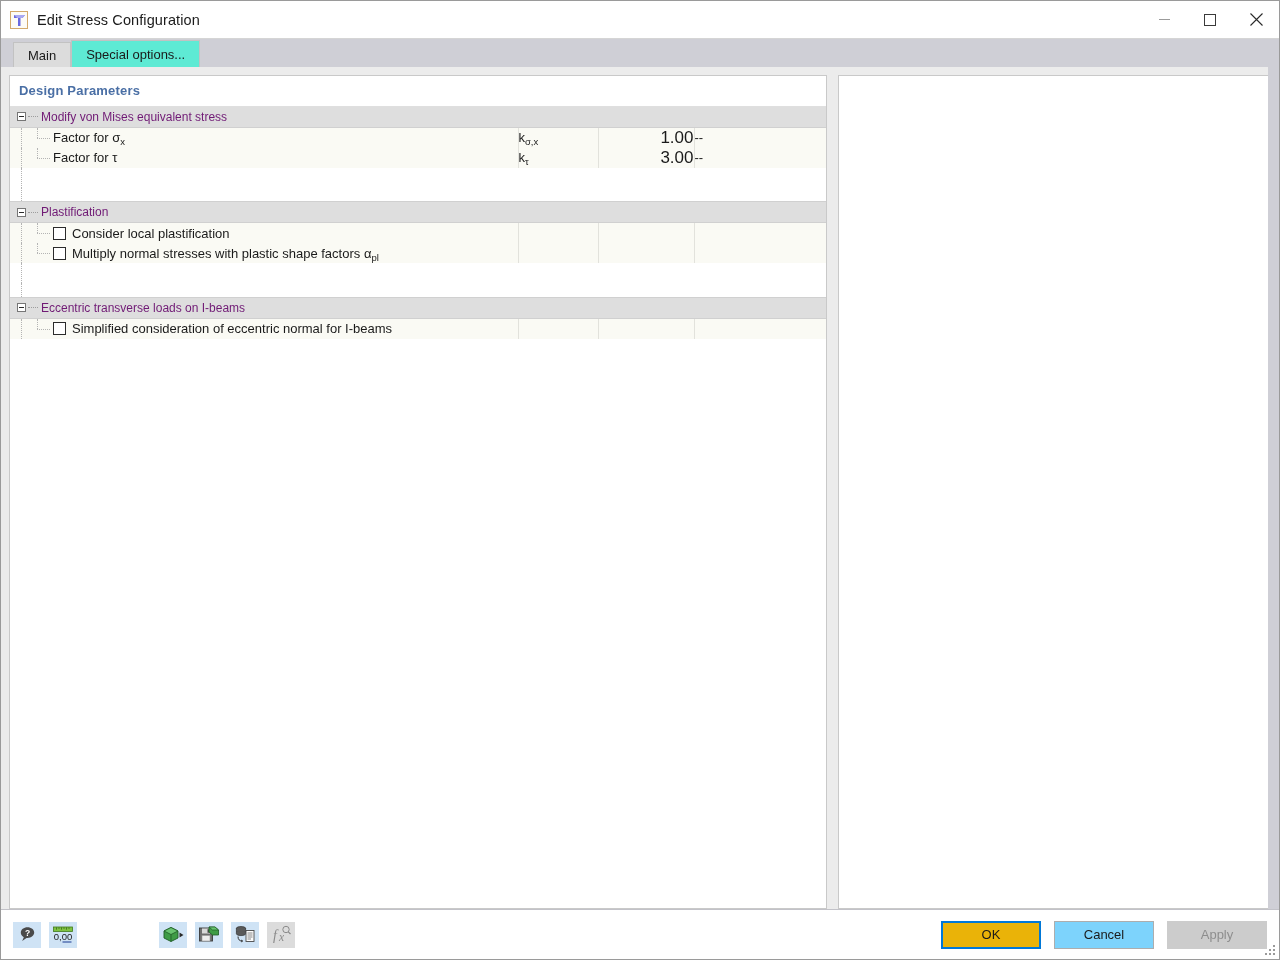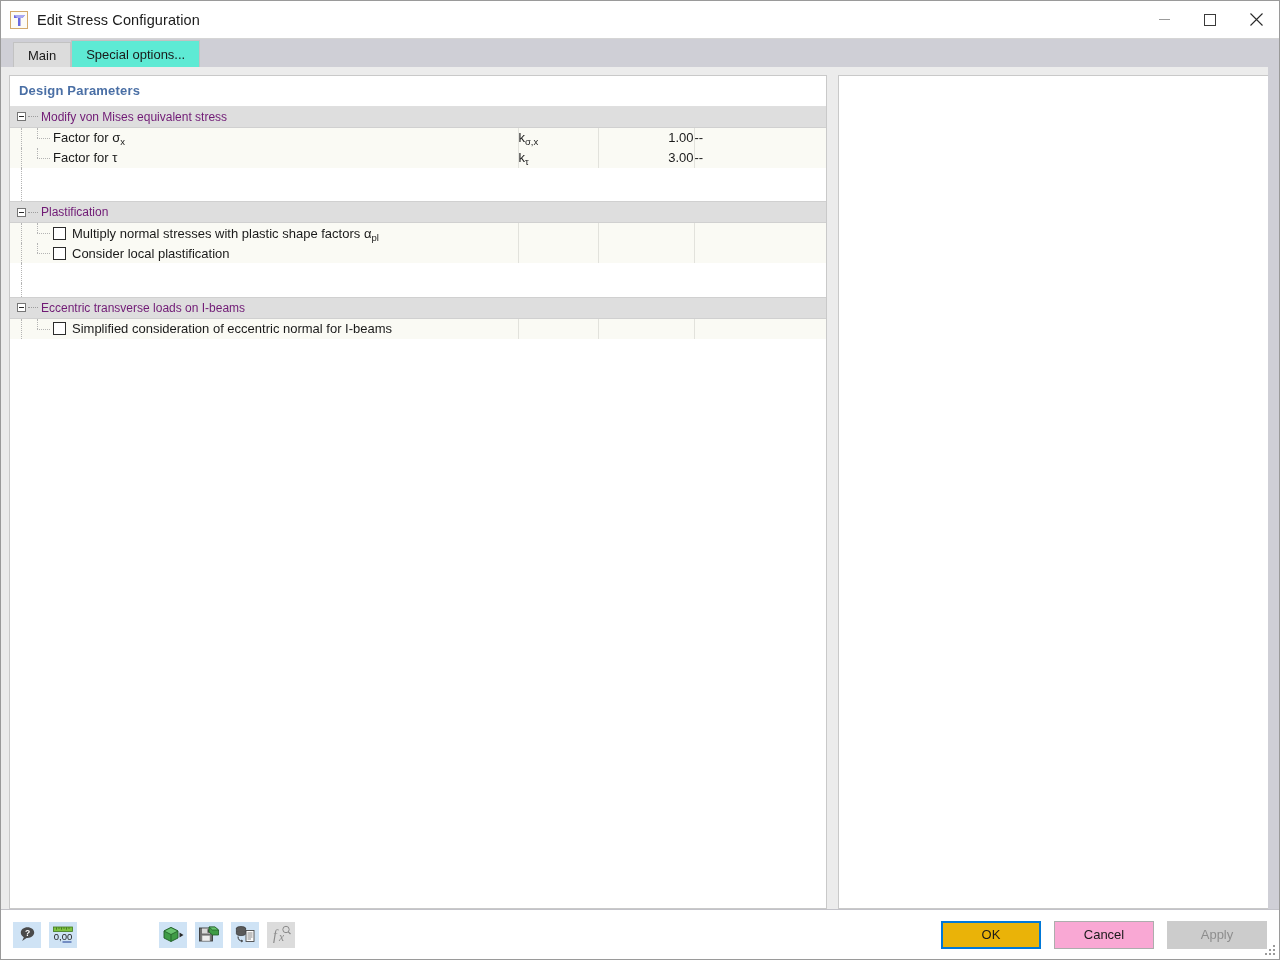--- a/index.html
+++ b/index.html
@@ -227,21 +227,21 @@
 
   .chk {
     width: 13px; height: 13px;
     border: 1px solid #2b2b2b;
     background: #ffffff;
     flex: 0 0 13px;
     margin-right: 6px;
   }
 
   .sym-cell { padding-left: 8px; font-size: 13px; white-space: nowrap; }
-  .val-cell { text-align: right; padding-right: 7px; font-size: 13px; }
+  .val-cell { text-align: right; padding-right: 7px; font-size: 17px; }
   .unit-cell { padding-left: 8px; font-size: 13px; color: #1a1a1a; }
 
   sub { font-size: 9.5px; vertical-align: baseline; position: relative; top: 3px; }
 
   
   .rail-col { position: relative; }
 
   
   .footer {
     flex: 0 0 50px;
@@ -262,21 +262,21 @@
   }
   .tool-btn.disabled { background: #dcdcdc; }
   .tool-spacer { width: 74px; }
 
   .btn-group { margin-left: auto; display: flex; align-items: center; }
   .dlg-btn {
     width: 100px; height: 28px;
     font-size: 13px;
     font-family: "Liberation Sans", sans-serif;
     display: flex; align-items: center; justify-content: center;
-    background: #f9a8d4;
+    background: #7dd3fc;
     border: 1px solid #adadad;
     color: #1a1a1a;
     margin-left: 13px;
   }
   .dlg-btn.primary {
     border: 2px solid #0078d7;
     background: #eab308;
   }
   .dlg-btn.disabled {
     background: #cccccc;
@@ -412,35 +412,35 @@
               </div>
             </td>
           </tr>
           <tr class="data-row">
             <td class="c-lbl rail-col">
               <div class="vrail"></div>
               <div class="tree-cell">
                 <div class="child-indent"></div>
                 <div class="child-elbow"></div>
                 <div class="chk"></div>
-                <span class="row-label"><span>Multiply normal stresses with plastic shape factors α</span><sub>pl</sub></span>
+                <span class="row-label"><span>Consider local plastification</span><sub></sub></span>
               </div>
             </td>
             <td class="sym-cell"></td>
             <td class="val-cell"></td>
             <td class="unit-cell"></td>
           </tr>
           <tr class="data-row">
             <td class="c-lbl rail-col">
               <div class="vrail"></div>
               <div class="tree-cell">
                 <div class="child-indent"></div>
                 <div class="child-elbow"></div>
                 <div class="chk"></div>
-                <span class="row-label"><span>Consider local plastification</span><sub></sub></span>
+                <span class="row-label"><span>Multiply normal stresses with plastic shape factors α</span><sub>pl</sub></span>
               </div>
             </td>
             <td class="sym-cell"></td>
             <td class="val-cell"></td>
             <td class="unit-cell"></td>
           </tr>
           <tr class="spacer-row">
             <td class="rail-cell rail-col">
               <div class="vrail"></div>
             </td>

